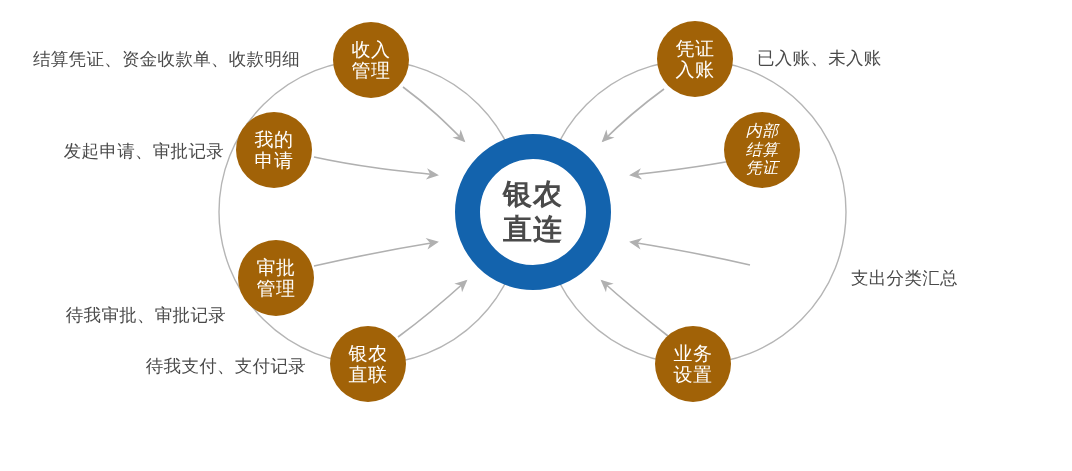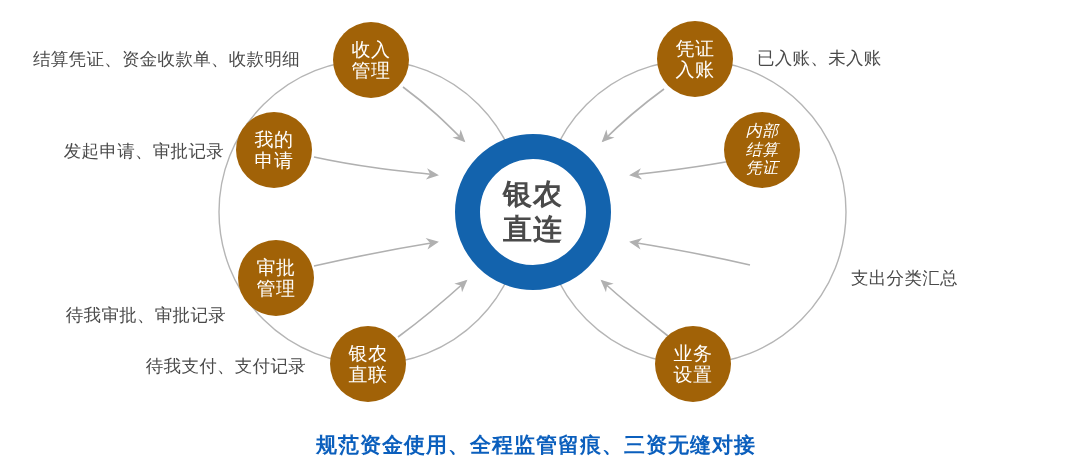--- a/index.html
+++ b/index.html
@@ -124,15 +124,14 @@
 凭证</span>
   </div>
 
   <div class="caption right" style="left:851px;top:266px;width:220px;">支出分类汇总</div>
 
   <div class="node r38" style="left:655px;top:326px;">
     <span class="nlabel">业务
 设置</span>
   </div>
 
-  <div id="tagline">规范资金使用、全程监管留痕、三资无缝对接</div>
 
 </div>
 
 </body></html>

